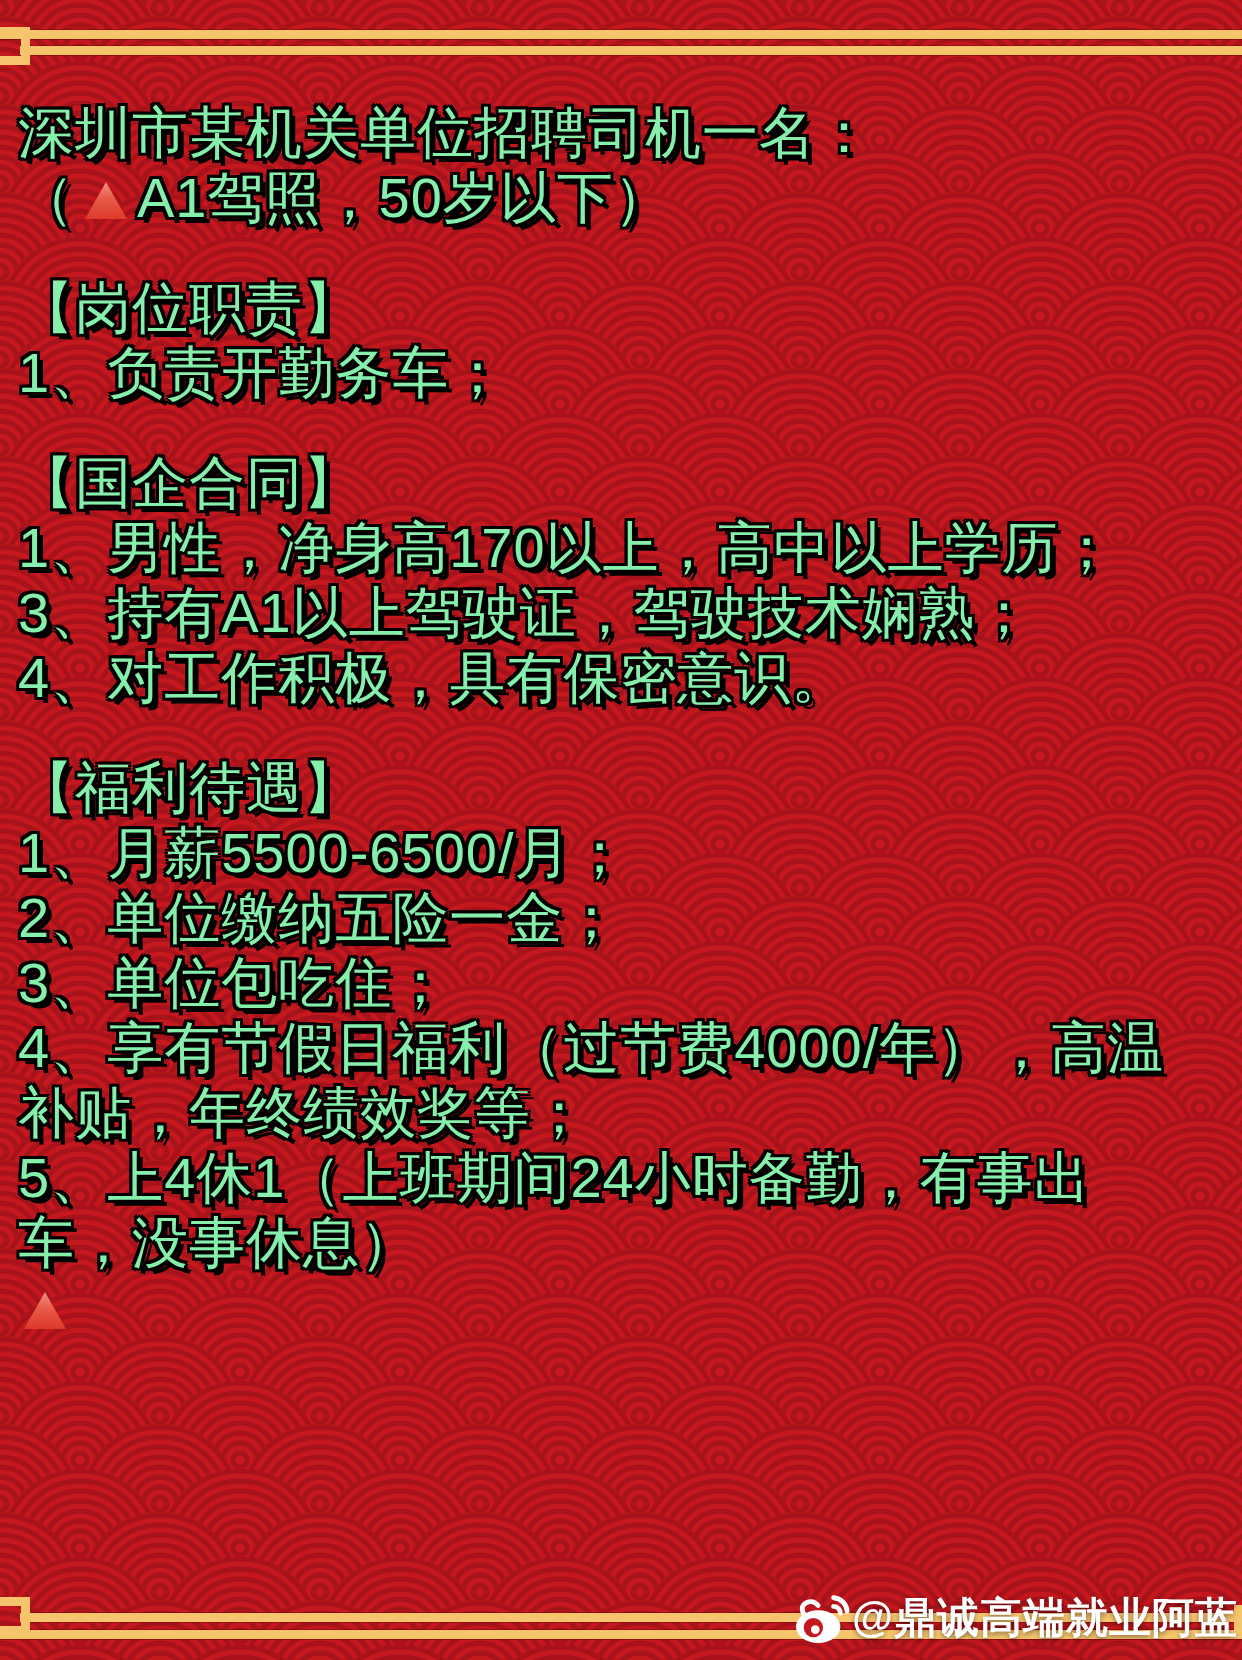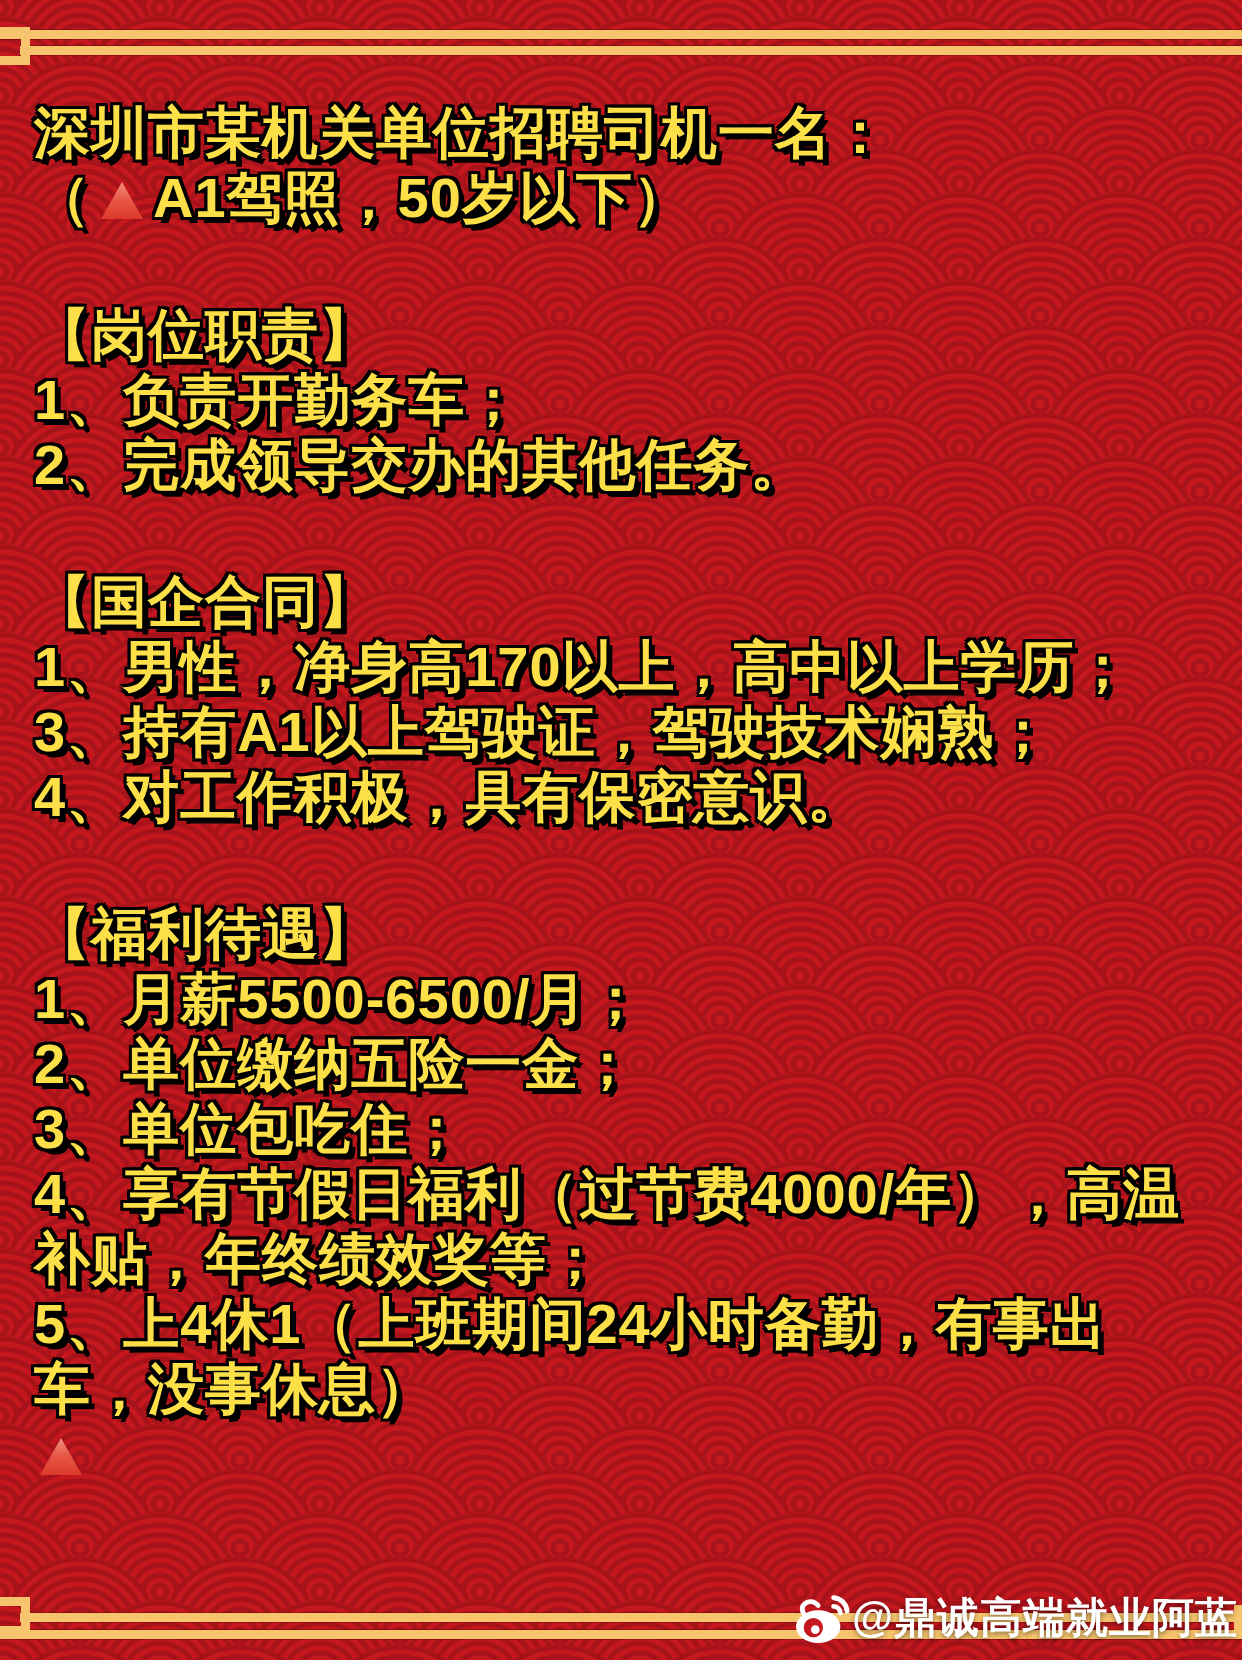--- a/index.html
+++ b/index.html
@@ -18,30 +18,30 @@
   .g-bot-inner{left:20px;right:0;top:1613px;}
   .g-bot-outer{left:0;right:0;top:1630px;}
   .gcorner{position:absolute;width:46px;height:38px;border:9px solid #f5c46c;
            box-sizing:border-box;z-index:3;}
   .c-tl{left:-16px;top:27px;}
   .c-bl{left:-16px;top:1597px;}
   .c-br{right:-38px;top:1605px;height:33px;}
 
   
   .content{
-    position:absolute;left:34px;top:100px;width:1180px;z-index:4;
-    color:#fde047;font-weight:700;font-size:56px;line-height:65px;
+    position:absolute;left:18px;top:100px;width:1180px;z-index:4;
+    color:#86efac;font-weight:400;font-size:56px;line-height:65px;
     letter-spacing:1px;
     text-shadow:
       -3px -3px 0 #000, 0 -3px 0 #000, 3px -3px 0 #000,
       -3px 0 0 #000, 3px 0 0 #000,
       -3px 3px 0 #000, 0 3px 0 #000, 3px 3px 0 #000,
       6px 6px 0 #000;
   }
-  .sec{margin-top:72px;}
+  .sec{margin-top:45px;}
   .line{min-height:65px;}
 
   .tri{
     display:inline-block;width:42px;height:37px;
     background:linear-gradient(180deg,#f2937e 0%,#e85948 45%,#dd3a2a 100%);
     clip-path:polygon(50% 0,100% 100%,0 100%);
     vertical-align:-2px;margin:0 10px;
   }
   .foot .tri{margin:0 22px 0 6px;}
 
@@ -481,21 +481,20 @@
   <div class="gcorner c-bl"></div>
   <div class="gcorner c-br"></div>
 
   <div class="content">
     <div class="line">深圳市某机关单位招聘司机一名：</div>
     <div class="line"><span>（</span><span class="tri"></span><span>A1驾照，50岁以下）</span></div>
 
     <div class="sec">
       <div class="line">【岗位职责】</div>
       <div class="line">1、负责开勤务车；</div>
-      <div class="line">2、完成领导交办的其他任务。</div>
     </div>
 
     <div class="sec">
       <div class="line">【国企合同】</div>
       <div class="line">1、男性，净身高170以上，高中以上学历；</div>
       <div class="line">3、持有A1以上驾驶证，驾驶技术娴熟；</div>
       <div class="line">4、对工作积极，具有保密意识。</div>
     </div>
 
     <div class="sec">

